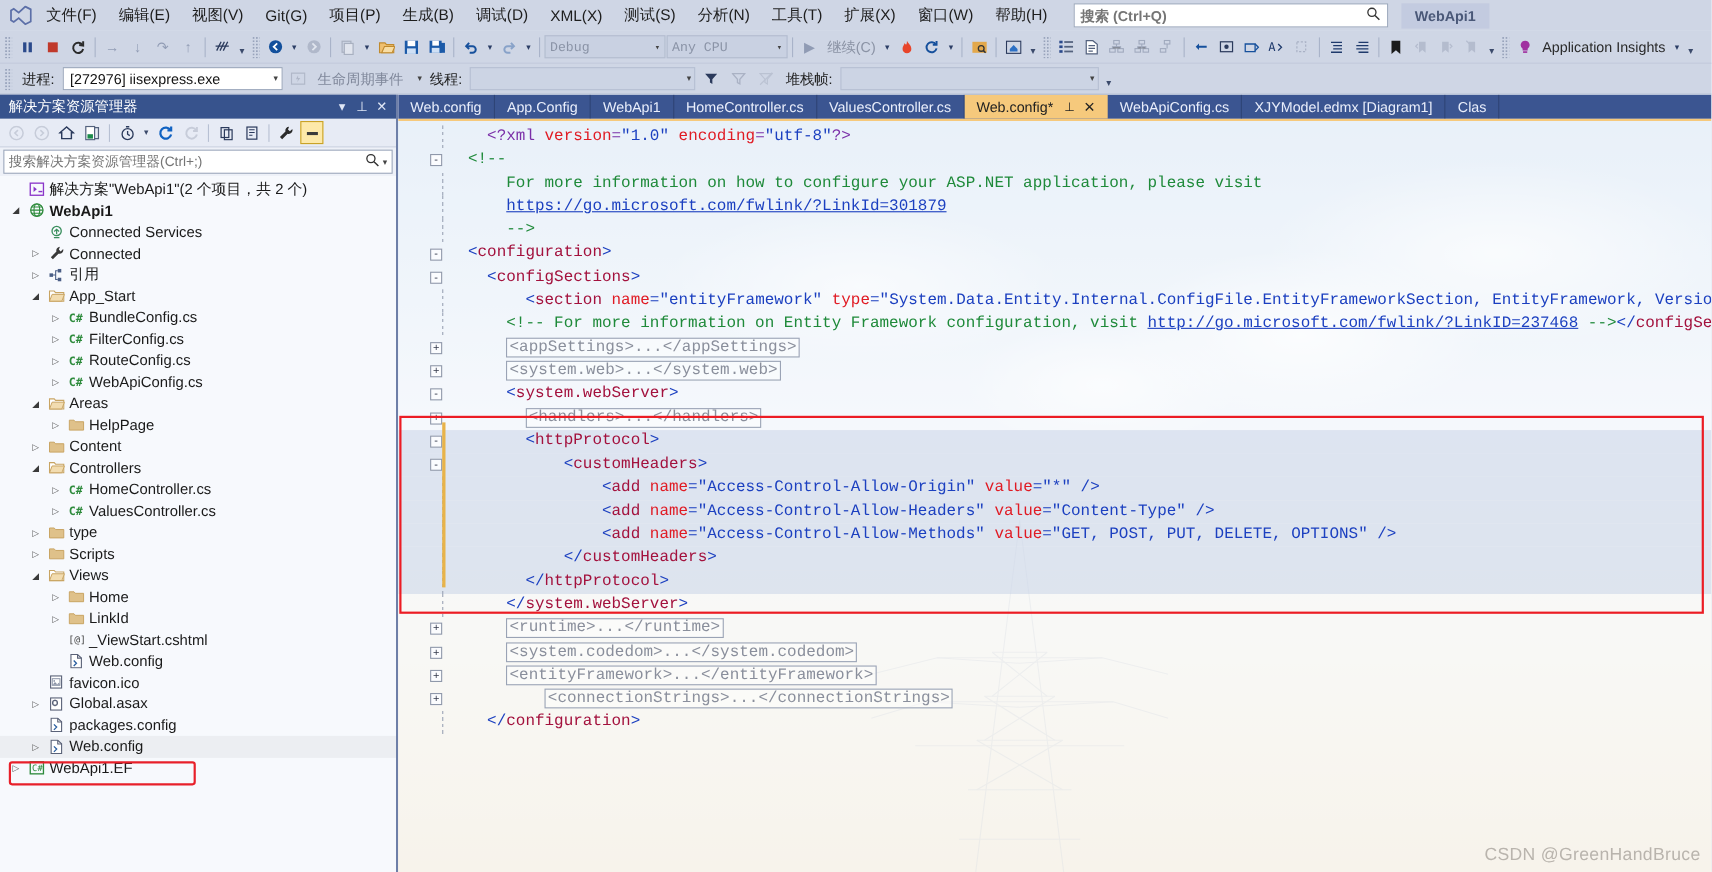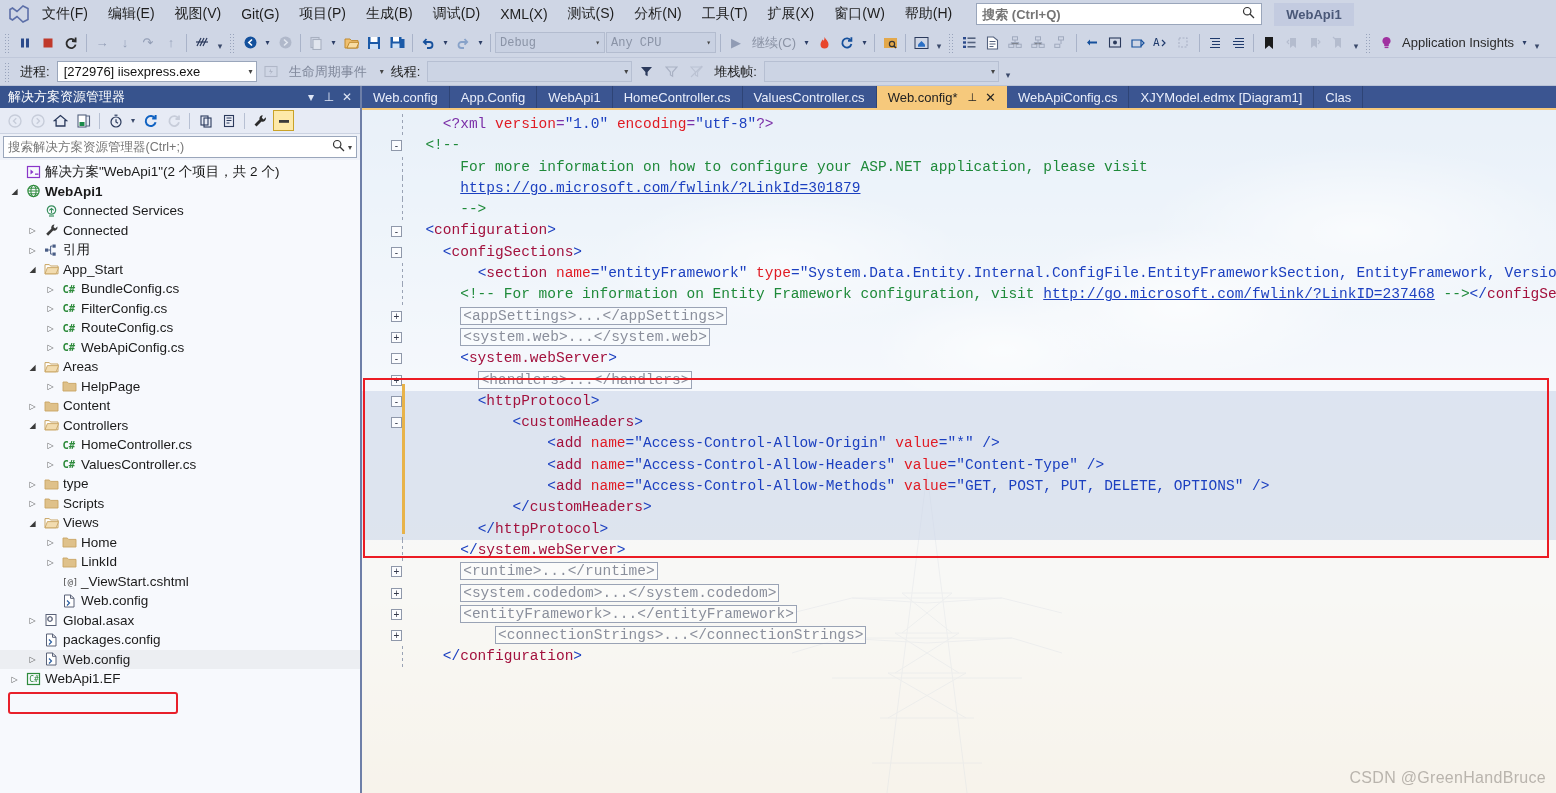--- a/index.html
+++ b/index.html
@@ -966,20 +966,33 @@
             <svg width="15" height="14" viewBox="0 0 15 14">
               <path d="M2.5 1h6l3.5 3.2V13h-9.5z" fill="#fff" stroke="#5a6278" stroke-width="1"></path>
               <path d="M8.5 1v3.3h3.5" fill="none" stroke="#5a6278" stroke-width="1"></path>
               <path d="M5 6.5 7.5 9 5 11.5" fill="none" stroke="#2b5fa0" stroke-width="1.2"></path>
             </svg>
           </span>
           <span class="tlabel">Web.config</span>
         </div>
         <div class="tr">
           <span style="width:24px;flex:0 0 24px"></span>
+          <span class="tw"></span>
+          <span class="ticon">
+            <svg width="15" height="14" viewBox="0 0 15 14">
+              <rect x="2" y="1.5" width="10" height="11" fill="#fff" stroke="#5a6278" stroke-width="1"></rect>
+              <rect x="3.5" y="4" width="7" height="6" fill="none" stroke="#8a93a6" stroke-width="0.9"></rect>
+              <circle cx="5.3" cy="6" r="0.8" fill="#8a93a6"></circle>
+              <path d="M3.8 9.6 6 7l2 2 1.5-1.3 1 1.9z" fill="#8a93a6"></path>
+            </svg>
+          </span>
+          <span class="tlabel">favicon.ico</span>
+        </div>
+        <div class="tr">
+          <span style="width:24px;flex:0 0 24px"></span>
           <span class="tw"><span style="font-size:8px;color:#5a5a5a">▷</span></span>
           <span class="ticon">
             <svg width="15" height="14" viewBox="0 0 15 14">
               <rect x="2" y="1.5" width="10" height="11" fill="#fff" stroke="#5a6278" stroke-width="1"></rect>
               <circle cx="6" cy="6" r="2.2" fill="none" stroke="#5a6278" stroke-width="1.1"></circle>
               <path d="M6 3.2v1M6 8v1M3.5 6h1M7.5 6h1" stroke="#5a6278" stroke-width="1"></path>
             </svg>
           </span>
           <span class="tlabel">Global.asax</span>
         </div>

